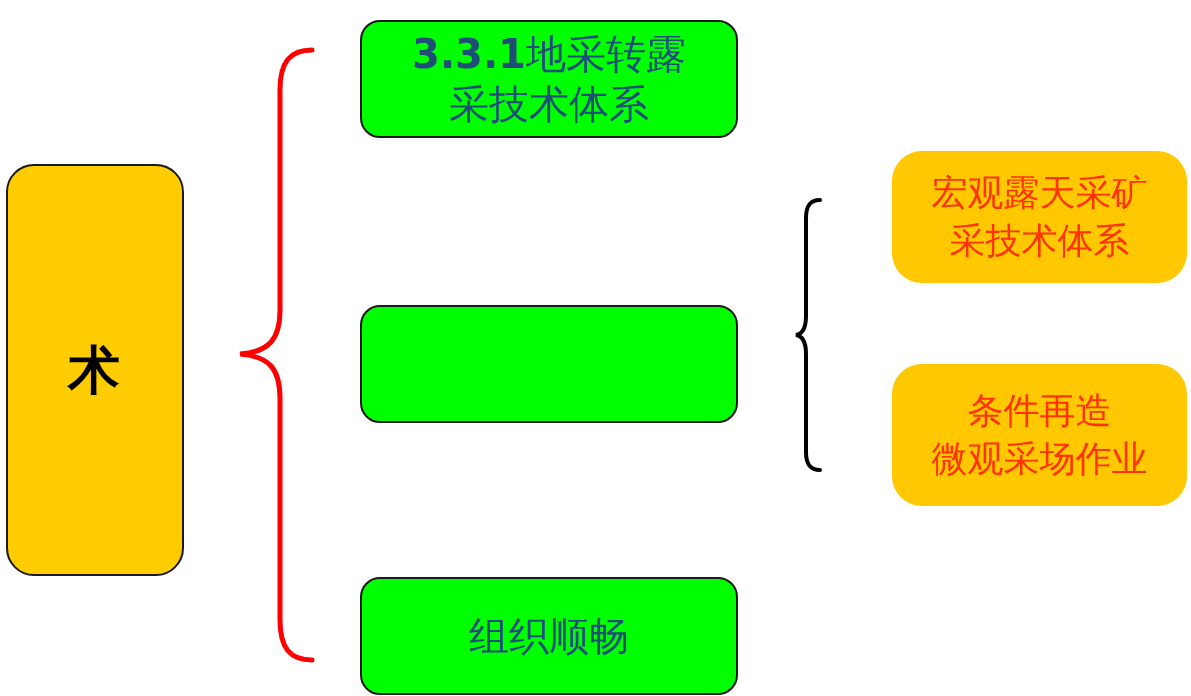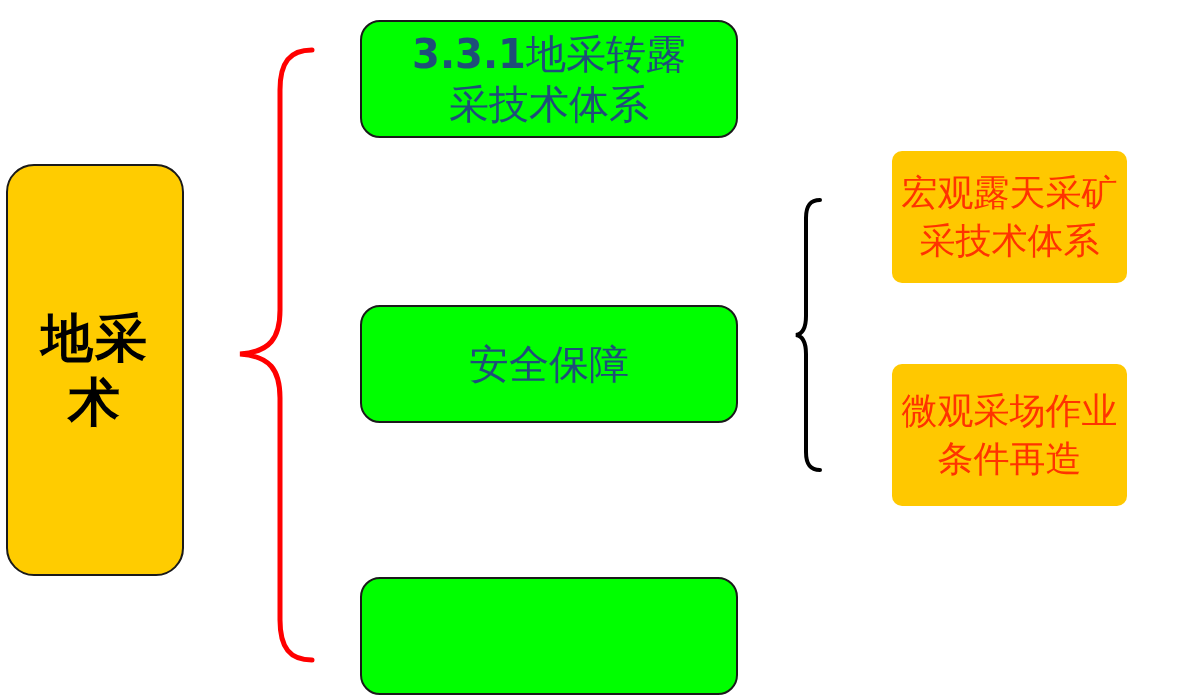--- a/index.html
+++ b/index.html
@@ -8,52 +8,51 @@
   .box { position: absolute; box-sizing: border-box; display: flex; flex-direction: column;
          align-items: center; justify-content: center; text-align: center; }
   .root { left: 6px; top: 164px; width: 178px; height: 412px; background: #ffcc00;
           border: 2px solid #1a1a1a; border-radius: 28px; }
   .root .line { font-size: 52px; font-weight: bold; color: #000; line-height: 64px; letter-spacing: 2px; }
   .topic { left: 360px; width: 378px; height: 118px; background: #00ff00;
            border: 2px solid #1a1a1a; border-radius: 20px; color: #1f4e79; }
   .topic .l1, .topic .l2 { font-size: 40px; line-height: 50px; white-space: nowrap; }
   .topic .num { font-weight: bold; }
   .t1 { top: 20px; } .t2 { top: 305px; } .t3 { top: 577px; }
-  .sub { left: 892px; width: 235px; height: 132px; background: #ffc800; border-radius: 10px;
+  .sub { left: 892px; width: 295px; height: 132px; background: #ffc800; border-radius: 30px;
          color: #ff3300; }
   .sub .l { font-size: 36px; line-height: 48px; white-space: nowrap; }
   .s1 { top: 151px; } .s2 { top: 364px; height: 142px; }
   svg.brace { position: absolute; left: 0; top: 0; }
 </style>
 </head>
 <body>
 
 <svg class="brace" width="1191" height="696">
   <path d="M312,50 C290,50 280,62 280,90 L280,310 C280,338 270,352 240,354 C270,356 280,370 280,398 L280,620 C280,648 290,660 312,660" fill="none" stroke="#ff0000" stroke-width="5" stroke-linecap="round"></path>
   <path d="M820,200 C810,200 806,206 806,218 L806,316 C806,328 802,334 796,335 C802,336 806,342 806,354 L806,452 C806,464 810,470 820,470" fill="none" stroke="#000000" stroke-width="4" stroke-linecap="round"></path>
 </svg>
 
 <div class="box root">
-  <div class="line">地采</div>
   <div class="line">术</div>
 </div>
 
 <div class="box topic t1">
   <div class="l1"><span class="num">3.3.1</span><span>地采转露</span></div>
   <div class="l2">采技术体系</div>
 </div>
 
 <div class="box topic t2">
-  <div class="l2">安全保障</div>
 </div>
 
 <div class="box topic t3">
+  <div class="l2">组织顺畅</div>
 </div>
 
 <div class="box sub s1">
   <div class="l">宏观露天采矿</div>
   <div class="l">采技术体系</div>
 </div>
 
 <div class="box sub s2">
+  <div class="l">条件再造</div>
   <div class="l">微观采场作业</div>
-  <div class="l">条件再造</div>
 </div>
 
 </body></html>

